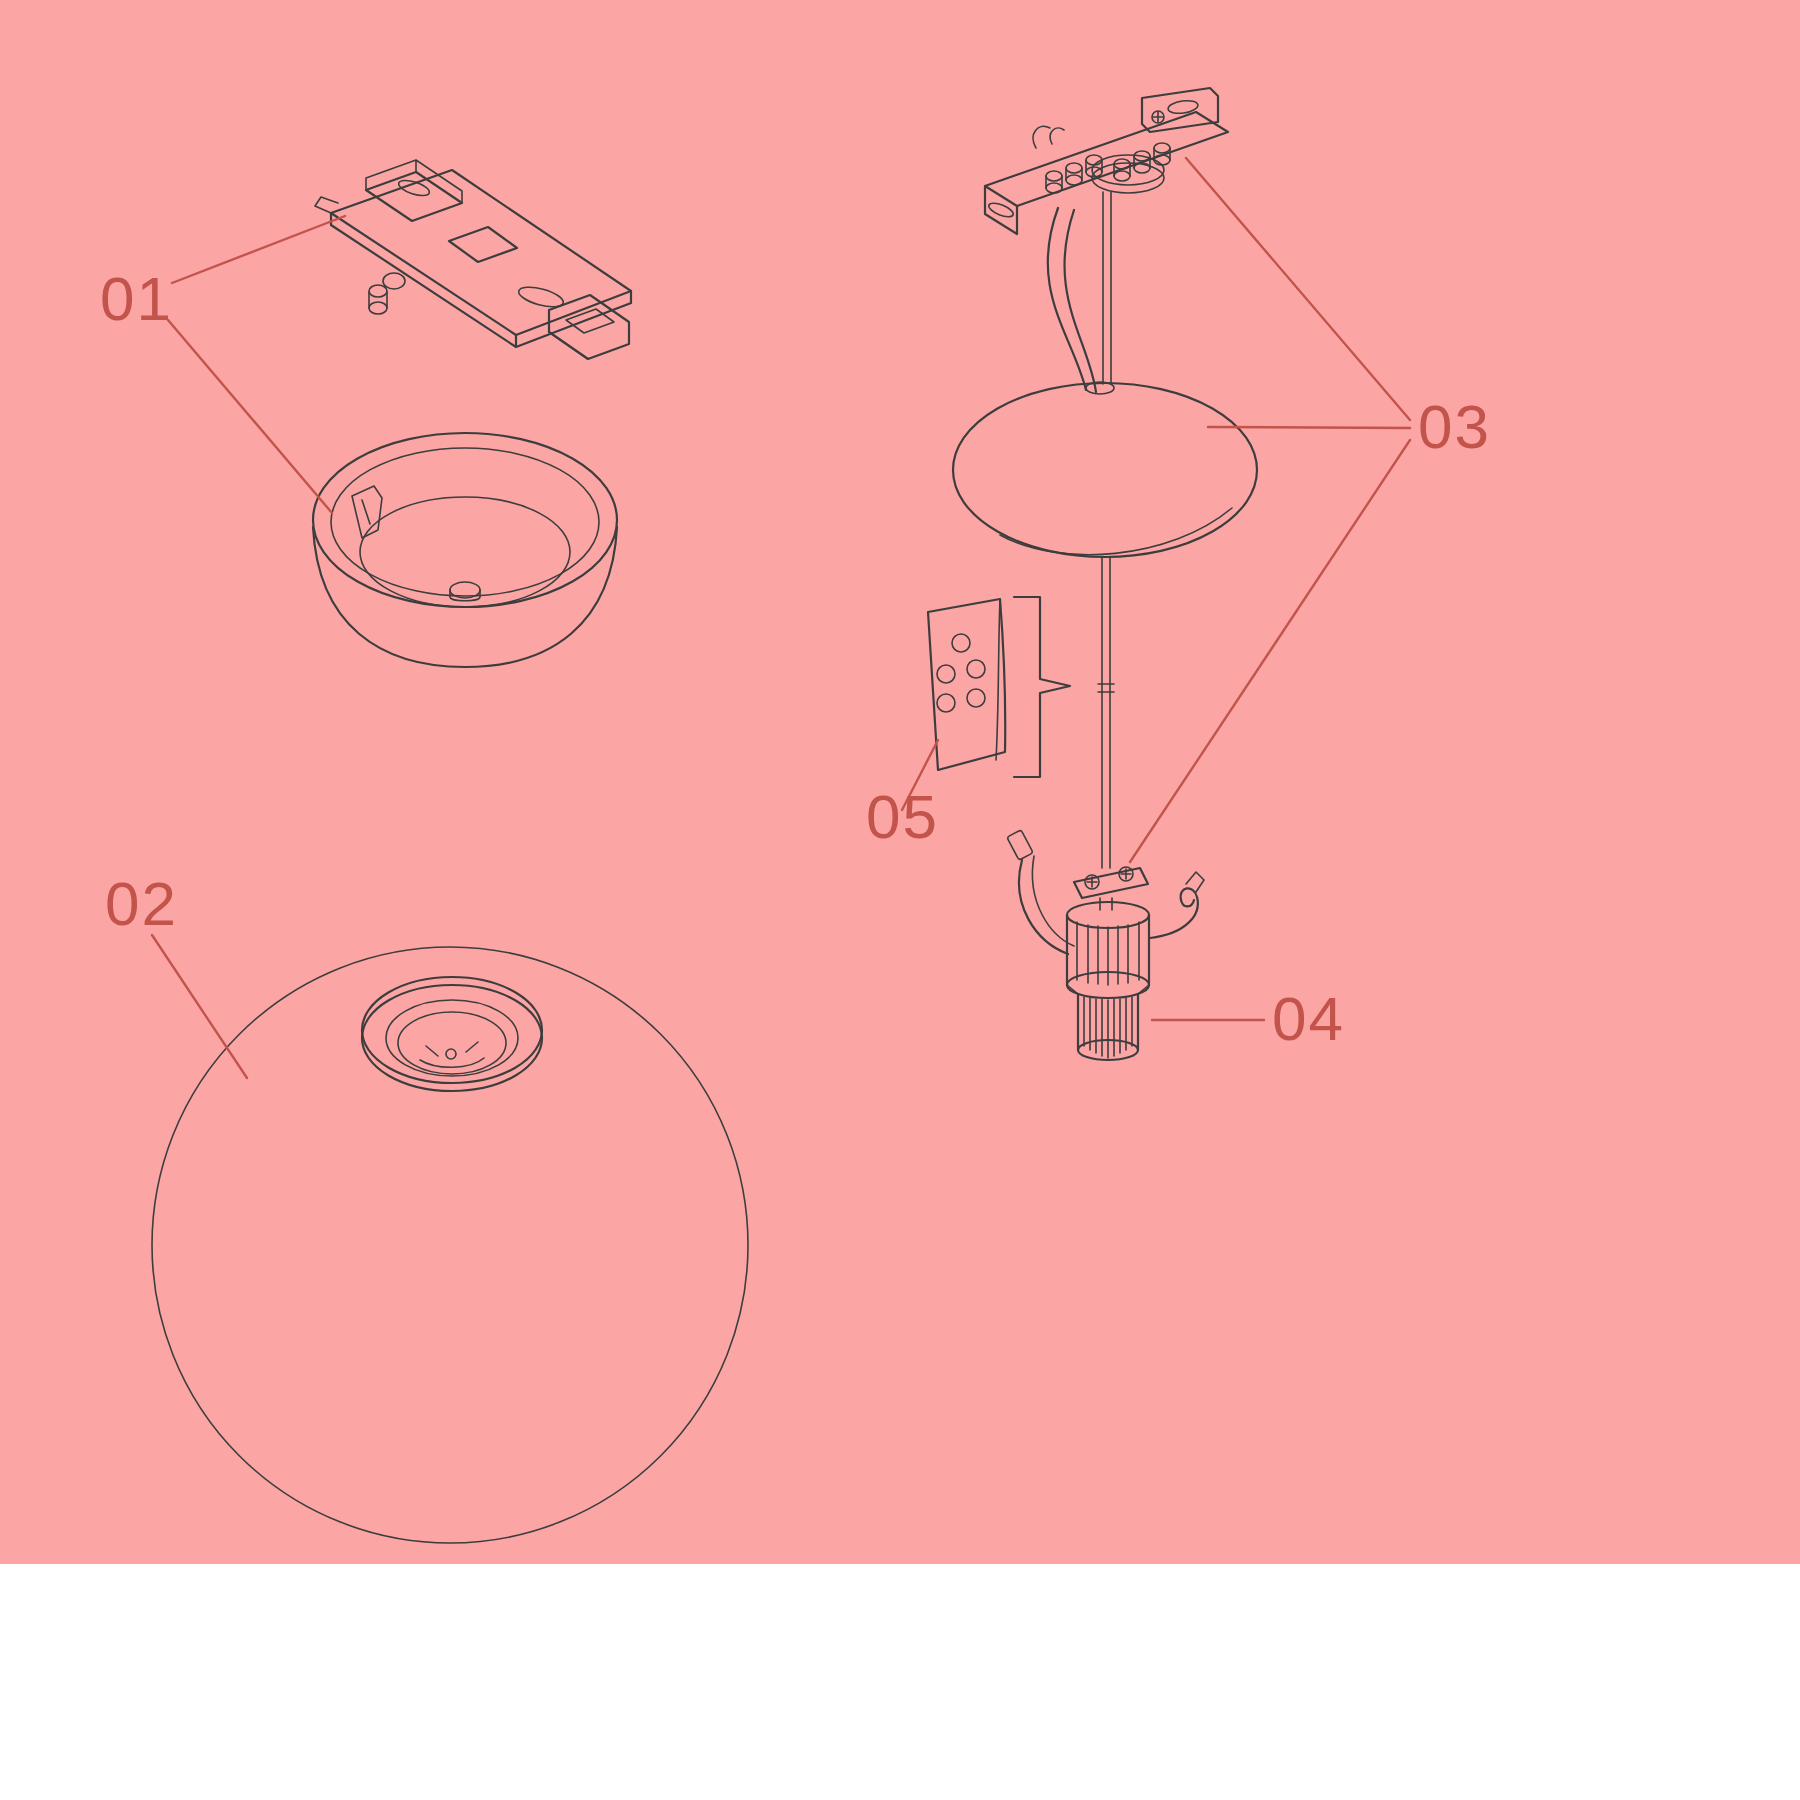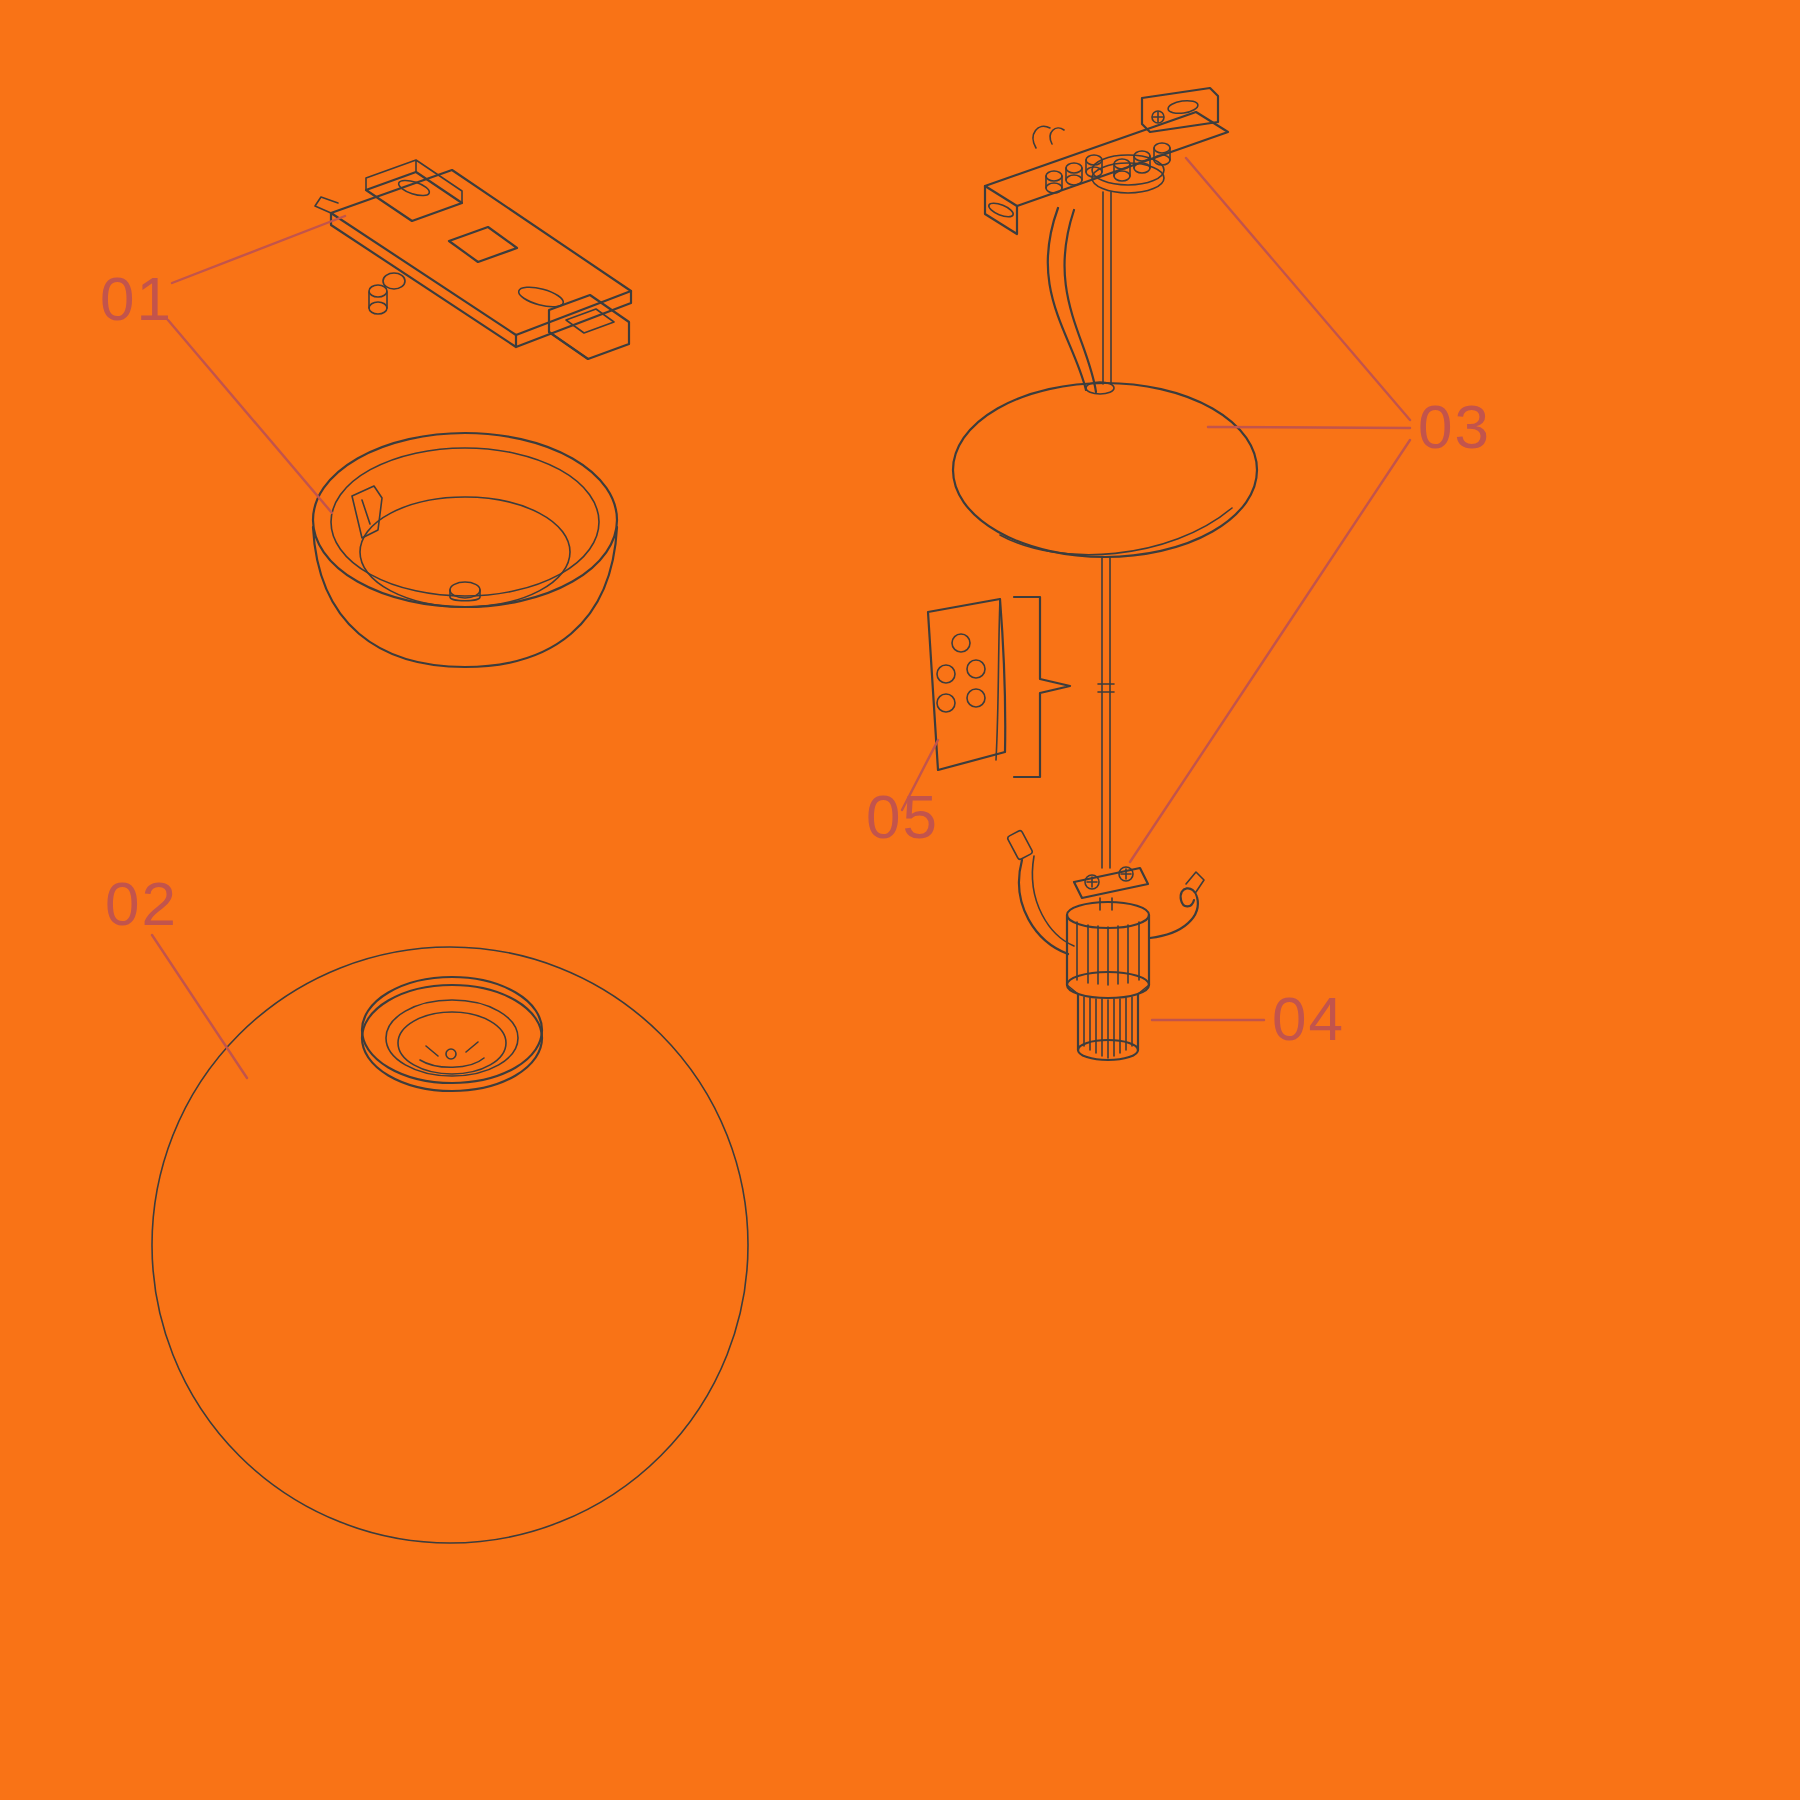--- a/index.html
+++ b/index.html
@@ -1,16 +1,16 @@
 <!DOCTYPE html>
 <html><head>
 <meta charset="utf-8">
 <style>
   html,body{margin:0;padding:0;background:#ffffff;}
-  .page{width:1800px;height:1800px;background:#f97316;position:relative;overflow:hidden;
+  .page{width:1800px;height:1564px;background:#fca5a5;position:relative;overflow:hidden;
         font-family:"Liberation Sans", sans-serif;}
   svg{display:block;}
   .ln{stroke:#3d3d3d;stroke-width:2.2;fill:none;stroke-linejoin:round;stroke-linecap:round;}
   .ln-thin{stroke:#3d3d3d;stroke-width:1.6;fill:none;stroke-linejoin:round;stroke-linecap:round;}
   .red{stroke:#c2544c;stroke-width:2.4;fill:none;stroke-linecap:round;}
   .callout-label{fill:#c2544c;stroke:none;font-family:"Liberation Sans",sans-serif;
                  font-size:62px;letter-spacing:2px;}
 </style>
 </head>
 <body>

